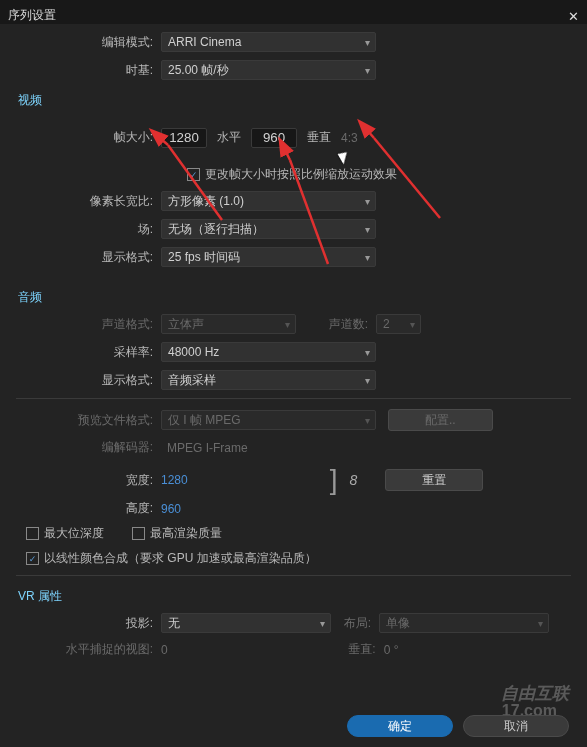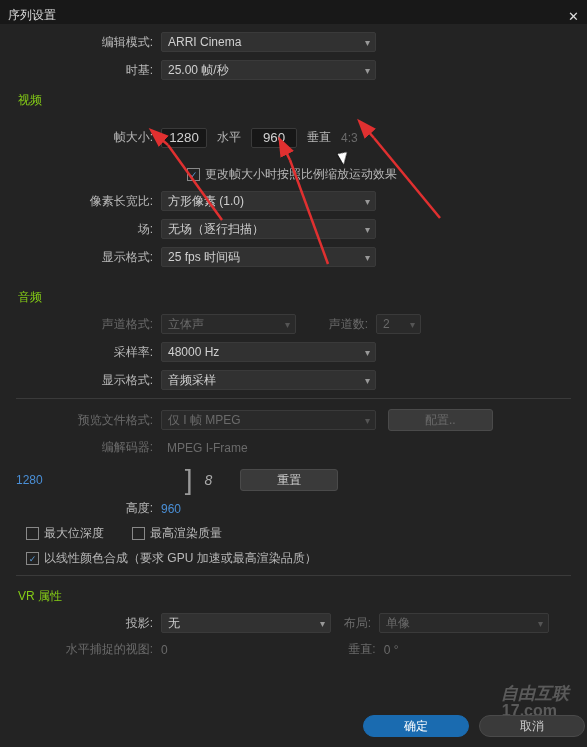--- a/index.html
+++ b/index.html
@@ -59,21 +59,21 @@
 .input {
   background: #171717;
   border: 1px solid #3a3a3a;
   color: #d0d0d0;
   width: 46px;
   height: 20px;
   text-align: center;
   border-radius: 2px;
 }
 .section-title {
-  color: #84cc16;
+  color: #7dd3fc;
   margin: 12px 0 8px 2px;
 }
 .divider-line {
   height: 1px;
   background: #3a3a3a;
   margin: 6px 0 10px 0;
 }
 .checkbox {
   width: 13px; height: 13px;
   border: 1px solid #888;
@@ -101,21 +101,21 @@
   color: #fff;
   border-radius: 11px;
   padding: 0 40px;
 }
 .btn-secondary {
   border-radius: 11px;
   padding: 0 40px;
 }
 .footer-btns {
   position: absolute;
-  bottom: 10px; right: 2px;
+  bottom: 10px; right: 18px;
   display: flex; gap: 10px;
 }
 .bracket {
   font-size: 28px;
   color: #999;
   margin: 0 12px;
 }
 .watermark {
   position: absolute;
   bottom: 42px; right: 18px;
@@ -244,20 +244,21 @@
     <span style="width:12px"></span>
     <div class="btn" style="color:#6a6a6a">
         <span>配置..</span>
       </div>
   </div>
   <div class="row">
     <span class="label label-dim">编解码器:</span>
     <span class="label-dim" style="padding-left:6px">MPEG I-Frame</span>
   </div>
   <div class="row">
+    <span class="label">宽度:</span>
     <span class="link-val">1280</span>
     <span style="flex:0 0 130px"></span>
     <span class="bracket">]</span>
     <span style="font-style:italic;color:#aaa;font-size:14px;margin-right:28px">8</span>
     <div class="btn">
         <span>重置</span>
       </div>
   </div>
   <div class="row" style="margin-top:-4px">
     <span class="label">高度:</span>

